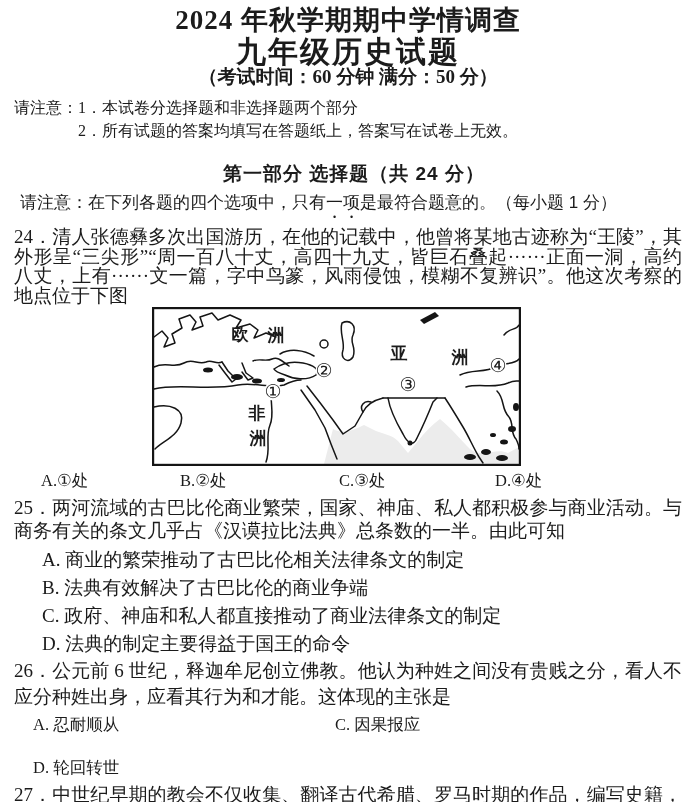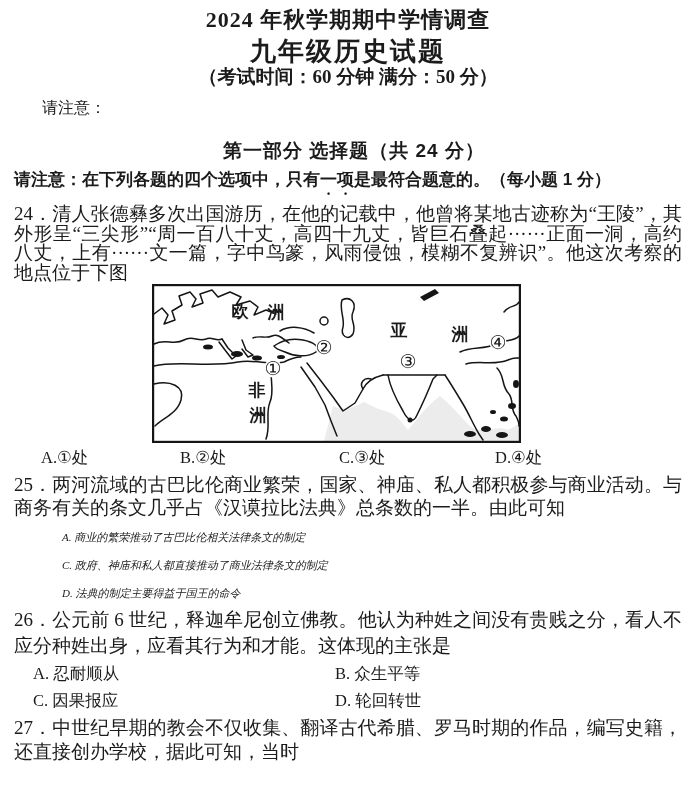--- a/index.html
+++ b/index.html
@@ -2,62 +2,66 @@
 <html><head>
 <meta charset="utf-8">
 <style>
   html,body{margin:0;padding:0;}
   body{
     width:696px;height:802px;overflow:hidden;background:#ffffff;color:#1b1b1b;
     font-family:"Liberation Serif","DejaVu Serif",serif;
     -webkit-font-smoothing:antialiased;
   }
   .page{position:relative;width:696px;height:802px;}
-  .hdr-t1{margin:4px 0 0;text-align:center;font-size:22px;line-height:32px;font-weight:700;letter-spacing:1px;}
-  .hdr-t2{margin:0;text-align:center;font-size:26px;line-height:31px;font-weight:700;letter-spacing:2px;}
+  .hdr-t1{margin:4px 0 0;text-align:center;font-size:27px;line-height:32px;font-weight:700;letter-spacing:1px;}
+  .hdr-t2{margin:0;text-align:center;font-size:30px;line-height:31px;font-weight:700;letter-spacing:2px;}
   .hdr-sub{margin-top:0;text-align:center;font-size:19px;line-height:19px;font-weight:700;}
   .notice{display:flex;margin:10px 0 0 14px;font-size:16px;line-height:23px;}
-  .notice-label{white-space:pre;margin-left:28px;}
+  .notice-label{white-space:pre;}
   .notice-items > div{white-space:pre;}
   .section-heading{margin-top:20px;text-align:center;font-size:19px;line-height:24px;font-weight:700;
     font-family:"Liberation Sans","DejaVu Sans",sans-serif;letter-spacing:1px;padding-left:12px;}
-  .instruction{margin:5px 14px 0;font-size:17px;line-height:23px;font-weight:700;
+  .instruction{margin:5px 20px 0;font-size:17px;line-height:23px;font-weight:400;
     font-family:"Liberation Sans","DejaVu Sans",sans-serif;}
   .emph{-webkit-text-emphasis:filled dot;-webkit-text-emphasis-position:under right;
         text-emphasis:filled dot;text-emphasis-position:under right;}
   .q{margin:0 14px;text-align:justify;font-size:19px;}
   .q24{margin-top:5px;line-height:19.5px;}
   .q25{margin-top:5px;line-height:23px;}
   .q26{margin-top:4px;line-height:26px;}
   .q27{margin-top:6px;line-height:24px;}
   .map-wrap{position:relative;width:369px;height:159px;margin:2px 0 0 152px;background:#fff;}
   .map-svg{position:absolute;left:0;top:0;}
   .map-label{position:absolute;transform:translate(-50%,-50%);font-size:17px;font-weight:700;line-height:1;}
   .map-marker{position:absolute;transform:translate(-50%,-50%);font-size:19px;line-height:1;
     background:#fff;border-radius:50%;}
   .optrow{margin:5px 0 0 41px;font-size:16.5px;line-height:20px;white-space:nowrap;}
   .optrow .o1{display:inline-block;width:139px;}
   .optrow .o2{display:inline-block;width:159px;}
   .optrow .o3{display:inline-block;width:156px;}
-  .optlist{margin-left:62px;font-size:11px;font-style:italic;}
+  .optlist{margin-left:42px;font-size:19px;}
   .optlist > div{margin-top:8px;line-height:20px;}
-  .optgrid{display:grid;grid-template-columns:302px auto;row-gap:8px;margin:5px 0 0 33px;
+  .optgrid{display:grid;grid-template-columns:302px auto;row-gap:24px;margin:5px 0 0 33px;
     font-size:16.5px;line-height:19px;width:560px;}
 </style>
 </head>
 <body>
 
 <div class="page">
 
   <h1 class="hdr-t1">2024 年秋学期期中学情调查</h1>
   <h2 class="hdr-t2">九年级历史试题</h2>
   <div class="hdr-sub">（考试时间：60 分钟  满分：50 分）</div>
 
   <div class="notice">
     <span class="notice-label">请注意：</span>
+    <div class="notice-items">
+      <div>1．本试卷分选择题和非选择题两个部分</div>
+      <div>2．所有试题的答案均填写在答题纸上，答案写在试卷上无效。</div>
+    </div>
   </div>
 
   <div class="section-heading">第一部分  选择题（共 24 分）</div>
 
   <div class="instruction"><span>请注意：在下列各题的四个选项中，只有</span><span class="emph">一项</span><span>是最符合题意的。（每小题 1 分）</span></div>
 
   <p class="q q24">24．清人张德彝多次出国游历，在他的记载中，他曾将某地古迹称为“王陵”，其外形呈“三尖形”“周一百八十丈，高四十九丈，皆巨石叠起······正面一洞，高约八丈，上有······文一篇，字中鸟篆，风雨侵蚀，模糊不复辨识”。他这次考察的地点位于下图</p>
 
   <div class="map-wrap">
     <svg class="map-svg" width="369" height="159" viewBox="0 0 369 159" xmlns="http://www.w3.org/2000/svg">
@@ -115,27 +119,27 @@
     <span class="map-marker" style="left:346px;top:58px">④</span>
   </div>
 
   <div class="optrow">
     <span class="o1">A.①处</span><span class="o2">B.②处</span><span class="o3">C.③处</span><span class="o4">D.④处</span>
   </div>
 
   <p class="q q25">25．两河流域的古巴比伦商业繁荣，国家、神庙、私人都积极参与商业活动。与商务有关的条文几乎占《汉谟拉比法典》总条数的一半。由此可知</p>
   <div class="optlist">
     <div>A. 商业的繁荣推动了古巴比伦相关法律条文的制定</div>
+    <div>B. 法典有效解决了古巴比伦的商业争端</div>
     <div>C. 政府、神庙和私人都直接推动了商业法律条文的制定</div>
     <div>D. 法典的制定主要得益于国王的命令</div>
   </div>
 
   <p class="q q26">26．公元前 6 世纪，释迦牟尼创立佛教。他认为种姓之间没有贵贱之分，看人不应分种姓出身，应看其行为和才能。这体现的主张是</p>
   <div class="optgrid">
     <span>A. 忍耐顺从</span>
-    <span>B. 众生平等</span>
     <span>C. 因果报应</span>
     <span>D. 轮回转世</span>
   </div>
 
   <p class="q q27">27．中世纪早期的教会不仅收集、翻译古代希腊、罗马时期的作品，编写史籍，还直接创办学校，据此可知，当时</p>
 
 </div>
 
 </body></html>

